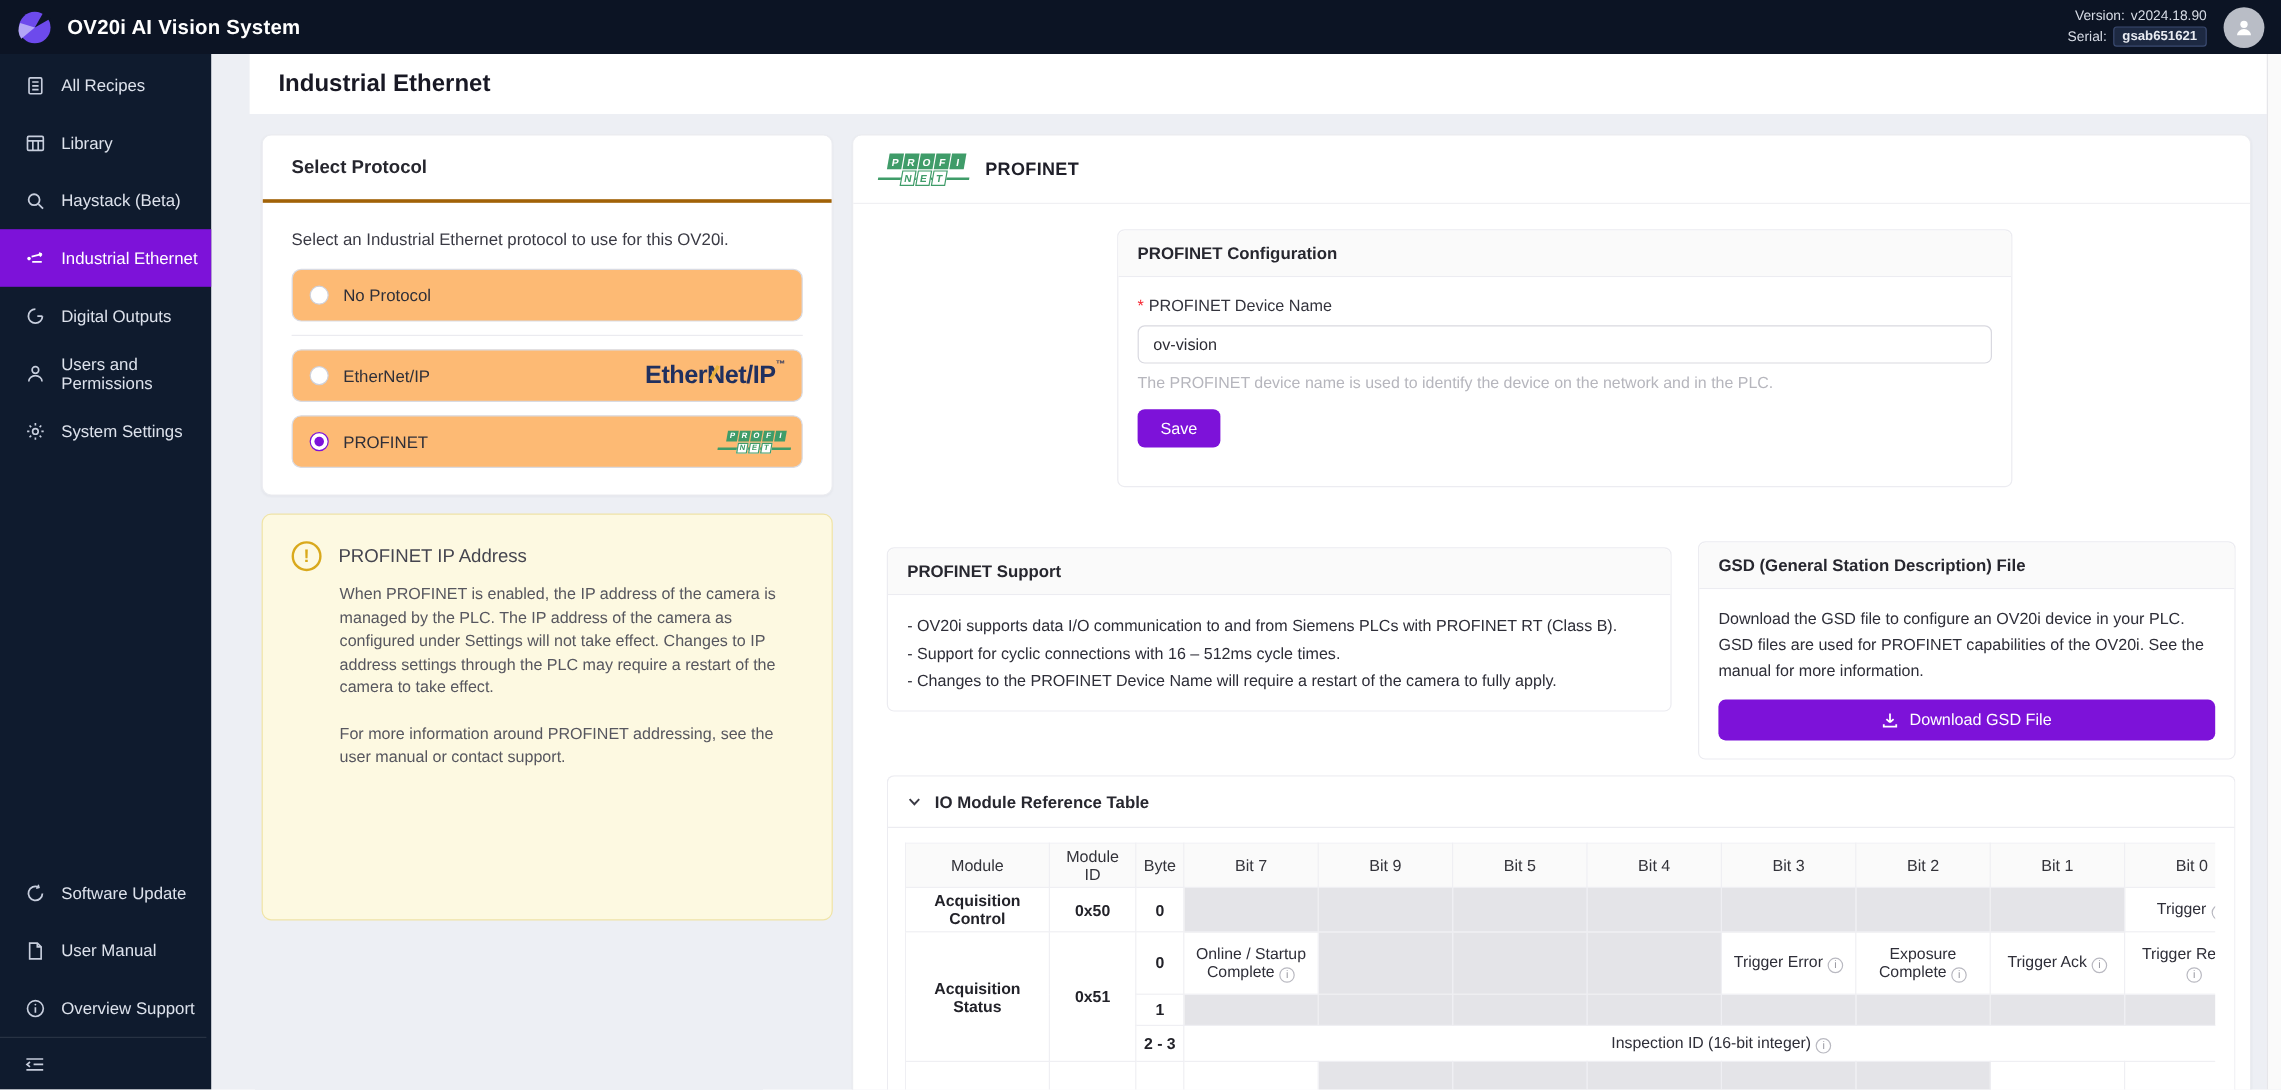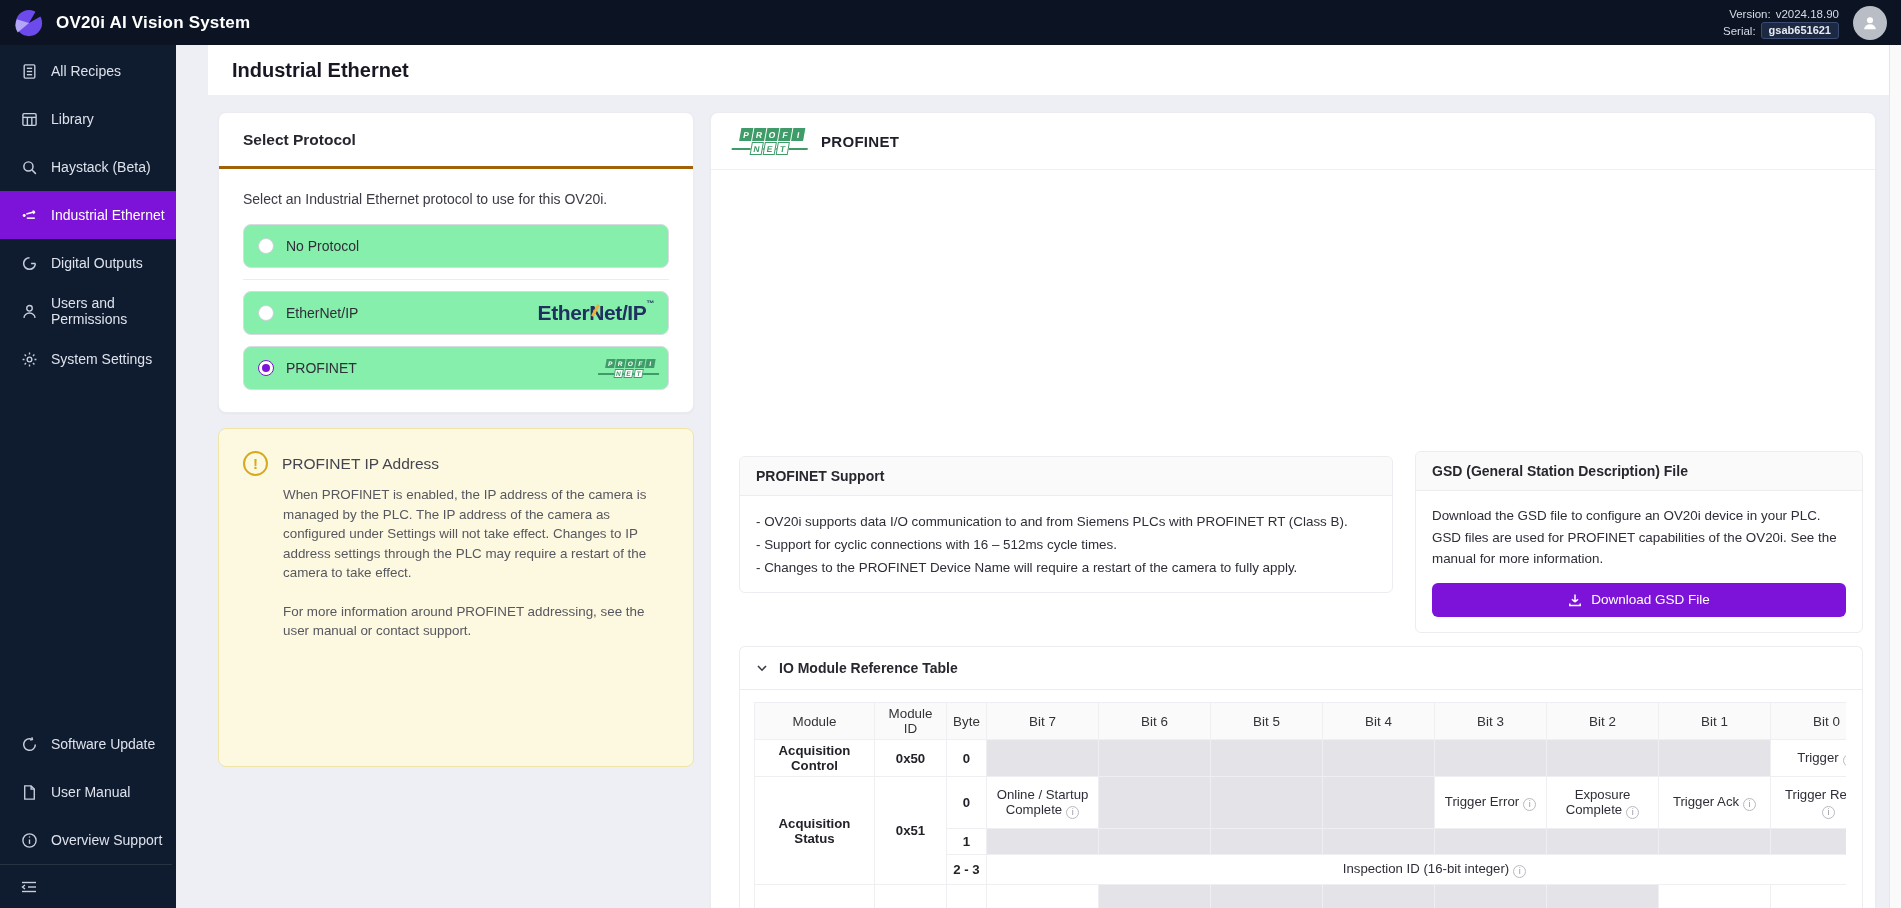--- a/index.html
+++ b/index.html
@@ -31,21 +31,21 @@
   .page-title { font-size:20px; font-weight:700; color:#181824; padding-left:24px; }
   .scroll-track { position:absolute; right:0; top:45px; width:12px; height:863px; background:#fafafa; border-left:1px solid #e6e6ea; z-index:25; }
 
   .card { position:absolute; background:#fff; border:1px solid #ebecf0; border-radius:8px; box-shadow:0 1px 2px rgba(16,24,40,.04); }
 
   
   .sel-card { left:218px; top:112px; width:476px; }
   .sel-head { padding:18px 24px 17px; font-size:15.5px; font-weight:700; color:#26262e; border-bottom:3px solid #a16207; }
   .sel-body { padding:22px 24px 22px; }
   .sel-desc { font-size:14px; color:#3a3a44; margin-bottom:17px; }
-  .opt { border:1px solid #d9dbe3; border-radius:8px; height:44px; display:flex; align-items:center; padding:0 14px; gap:12px; cursor:pointer; background:#86efac; }
+  .opt { border:1px solid #d9dbe3; border-radius:8px; height:44px; display:flex; align-items:center; padding:0 14px; gap:12px; cursor:pointer; background:#fdba74; }
   .opt + .opt { margin-top:11px; }
   .opt-divider { height:1px; background:#ebebf0; margin:11px 0; }
   .opt-label { font-size:14px; color:#2f2f38; }
   .opt-logo { margin-left:auto; }
   .radio { width:16px; height:16px; border-radius:50%; border:1px solid #cfd1da; background:#fff; flex:0 0 16px; position:relative; }
   .radio.checked { border:1.5px solid #7d12d9; }
   .radio.checked::after { content:''; position:absolute; inset:2.8px; border-radius:50%; background:#7d12d9; }
 
   
   .eip { font-size:21px; font-weight:700; color:#20305f; letter-spacing:-0.4px; position:relative; white-space:nowrap; }
@@ -330,20 +330,29 @@
           <span class="cells" style="display:flex;gap:1px;">
             <span class="cell">N</span>
             <span class="cell">E</span>
             <span class="cell">T</span>
           </span>
         </span>
     </span>
     <span class="pn-head-label">PROFINET</span>
   </div>
 
+  <div class="inner-box cfg-box">
+    <div class="inner-head">PROFINET Configuration</div>
+    <div class="cfg-body">
+      <div class="cfg-label"><span class="req-star">*</span><span>PROFINET Device Name</span></div>
+      <input class="cfg-input" type="text" value="ov-vision" style="">
+      <div class="cfg-help">The PROFINET device name is used to identify the device on the network and in the PLC.</div>
+      <button class="btn save-btn">Save</button>
+    </div>
+  </div>
 
   <div class="inner-box sup-box">
     <div class="inner-head">PROFINET Support</div>
     <div class="sup-body">
       <div class="sup-line">- OV20i supports data I/O communication to and from Siemens PLCs with PROFINET RT (Class B).</div>
       <div class="sup-line">- Support for cyclic connections with 16 – 512ms cycle times.</div>
       <div class="sup-line">- Changes to the PROFINET Device Name will require a restart of the camera to fully apply.</div>
     </div>
   </div>
 
@@ -382,21 +391,21 @@
             <col style="width:112px">
             <col style="width:112px">
             <col style="width:112px">
           </colgroup>
         <tbody>
             <tr style="height:30px">
           <th>Module</th>
           <th>Module ID</th>
           <th>Byte</th>
           <th>Bit 7</th>
-          <th>Bit 6</th>
+          <th>Bit 9</th>
           <th>Bit 5</th>
           <th>Bit 4</th>
           <th>Bit 3</th>
           <th>Bit 2</th>
           <th>Bit 1</th>
           <th>Bit 0</th>
         </tr>
         <tr style="height:30px">
           <td class="b">Acquisition Control</td>
           <td class="b">0x50</td>

